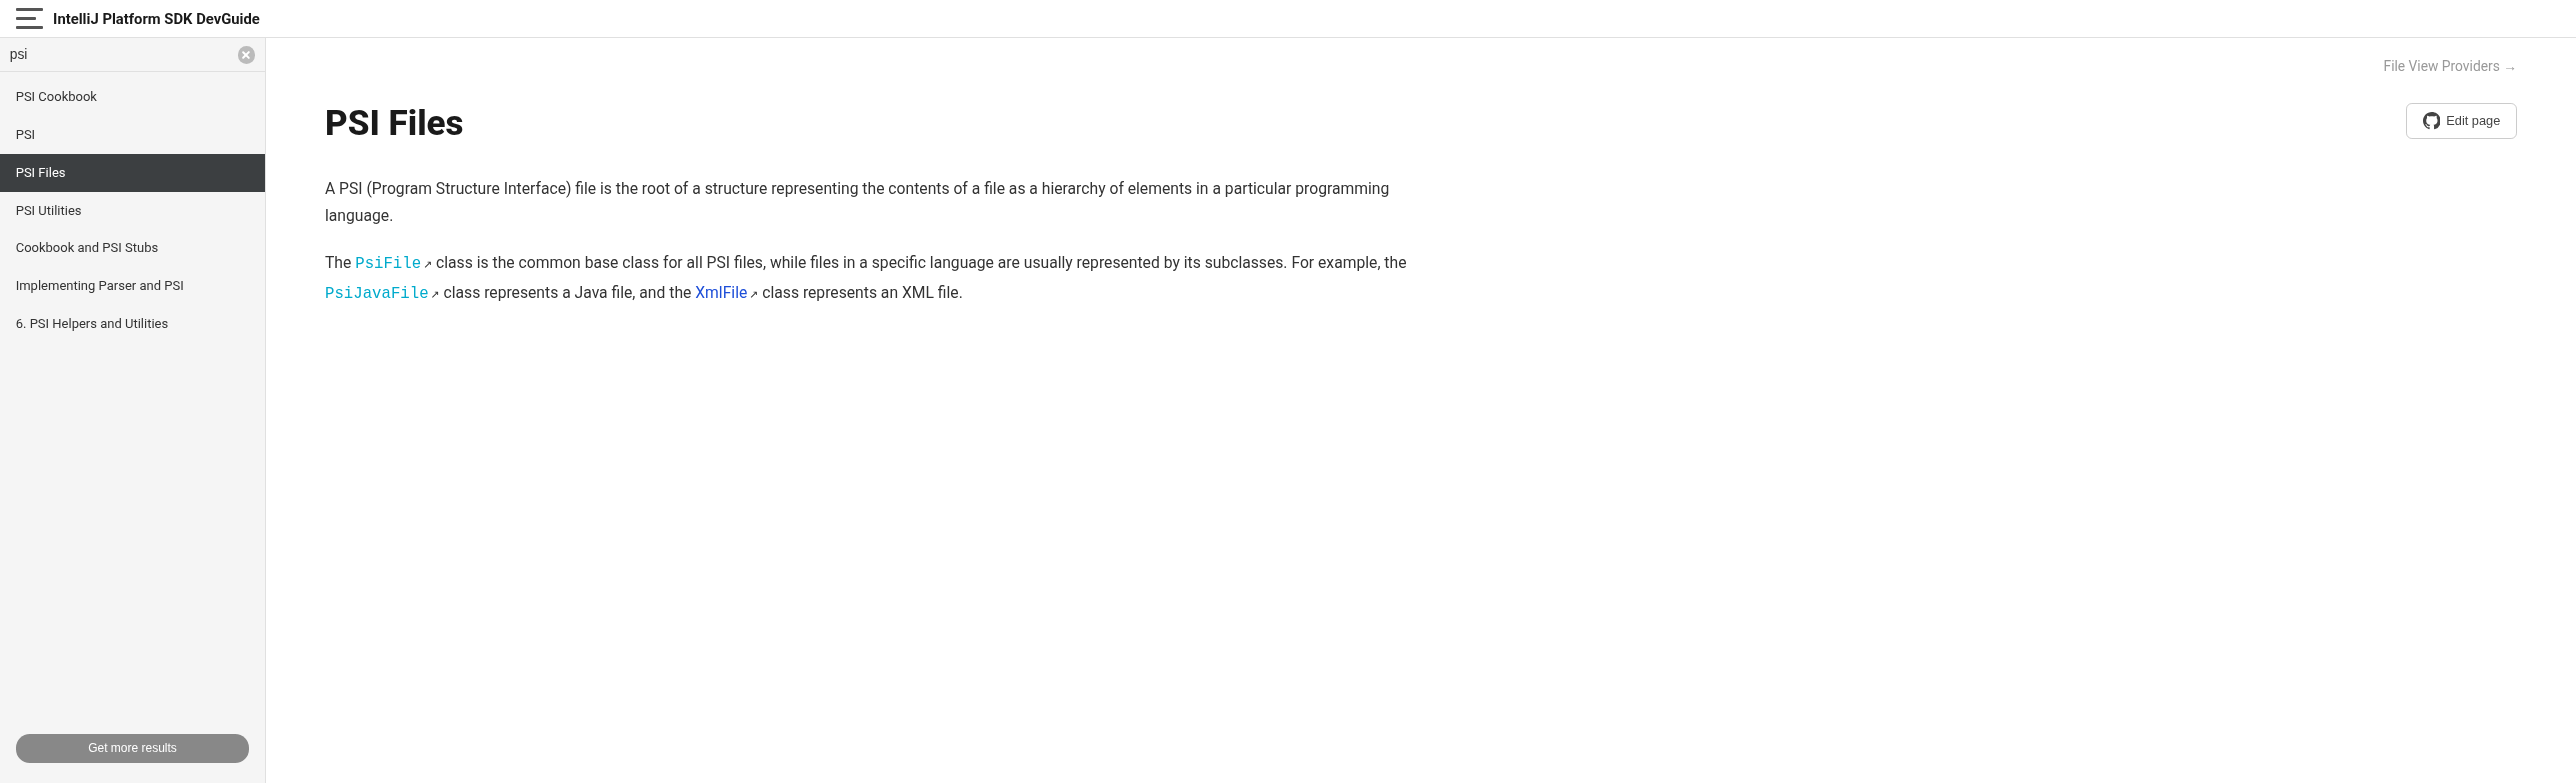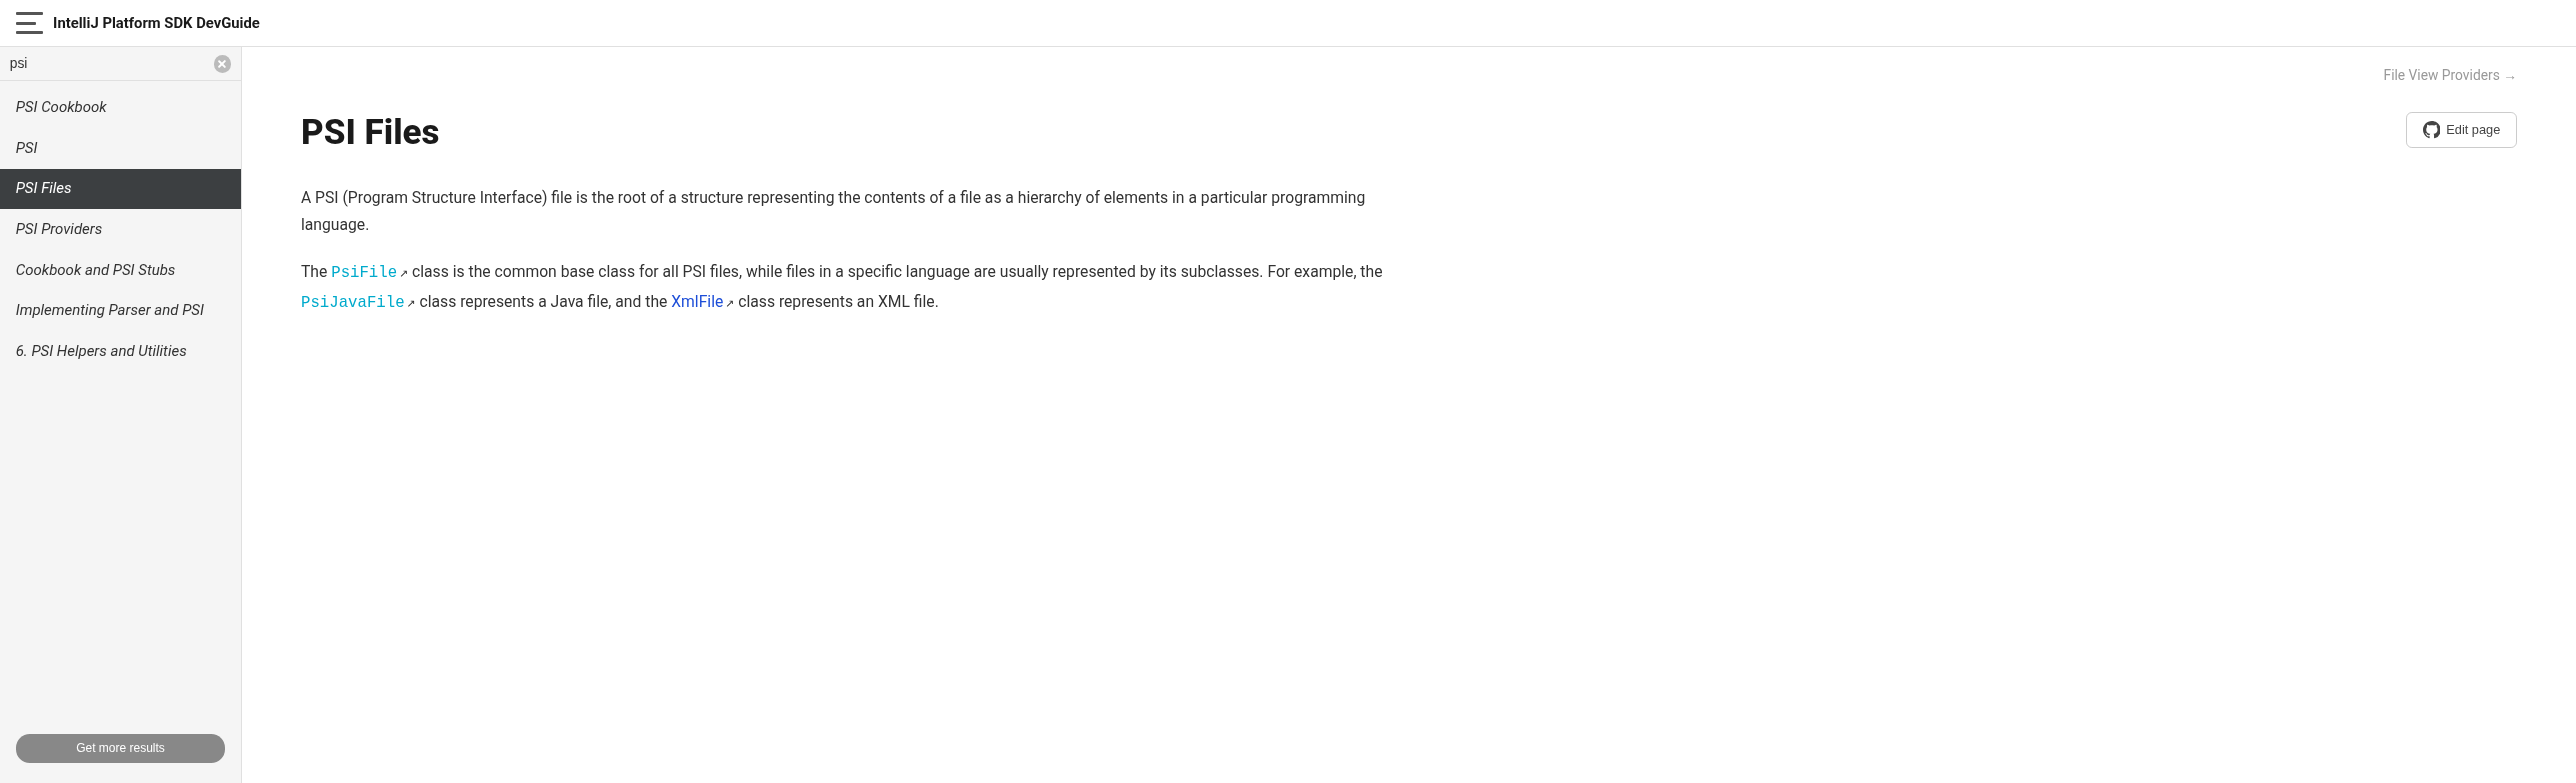--- a/index.html
+++ b/index.html
@@ -10,21 +10,21 @@
       display: flex;
       flex-direction: column;
       height: 100vh;
       overflow: hidden;
     }
 
     
     .header {
       display: flex;
       align-items: center;
-      height: 47px;
+      height: 38px;
       border-bottom: 1px solid #e0e0e0;
       background: #fff;
       padding: 0 15.7px;
       flex-shrink: 0;
     }
     .header-icon {
       width: 27.6px;
       height: 21.6px;
       margin-right: 9.8px;
       display: flex;
@@ -50,21 +50,21 @@
 
     
     .main-layout {
       display: flex;
       flex: 1;
       overflow: hidden;
     }
 
     
     .sidebar {
-      width: 242px;
+      width: 266px;
       flex-shrink: 0;
       background: #f5f5f5;
       border-right: 1px solid #e0e0e0;
       display: flex;
       flex-direction: column;
       overflow-y: auto;
     }
 
     .search-bar {
       display: flex;
@@ -112,23 +112,22 @@
     .nav-list {
       list-style: none;
       padding: 5.9px 0;
       flex: 1;
     }
 
     .nav-item {
       padding: 9.8px 15.7px;
       cursor: pointer;
       color: #333;
-      font-size: 15px;
+      font-size: 13px;
       line-height: 1.4;
-      font-style: italic;
     }
 
     .nav-item.active {
       background: #3c3f41;
       color: #fff;
     }
 
     .sidebar-footer {
       padding: 11.8px 15.7px 19.7px;
     }
@@ -247,21 +246,21 @@
 
   <aside class="sidebar">
     <div class="search-bar">
       <input class="search-input" type="text" value="psi" style="">
       <div class="search-clear"></div>
     </div>
     <ul class="nav-list">
       <li class="nav-item">PSI Cookbook</li>
       <li class="nav-item">PSI</li>
       <li class="nav-item active">PSI Files</li>
-      <li class="nav-item">PSI Providers</li>
+      <li class="nav-item">PSI Utilities</li>
       <li class="nav-item">Cookbook and PSI Stubs</li>
       <li class="nav-item">Implementing Parser and PSI</li>
       <li class="nav-item">6. PSI Helpers and Utilities</li>
     </ul>
     <div class="sidebar-footer">
       <button class="get-more-btn">Get more results</button>
     </div>
   </aside>
 
   <main class="content">

